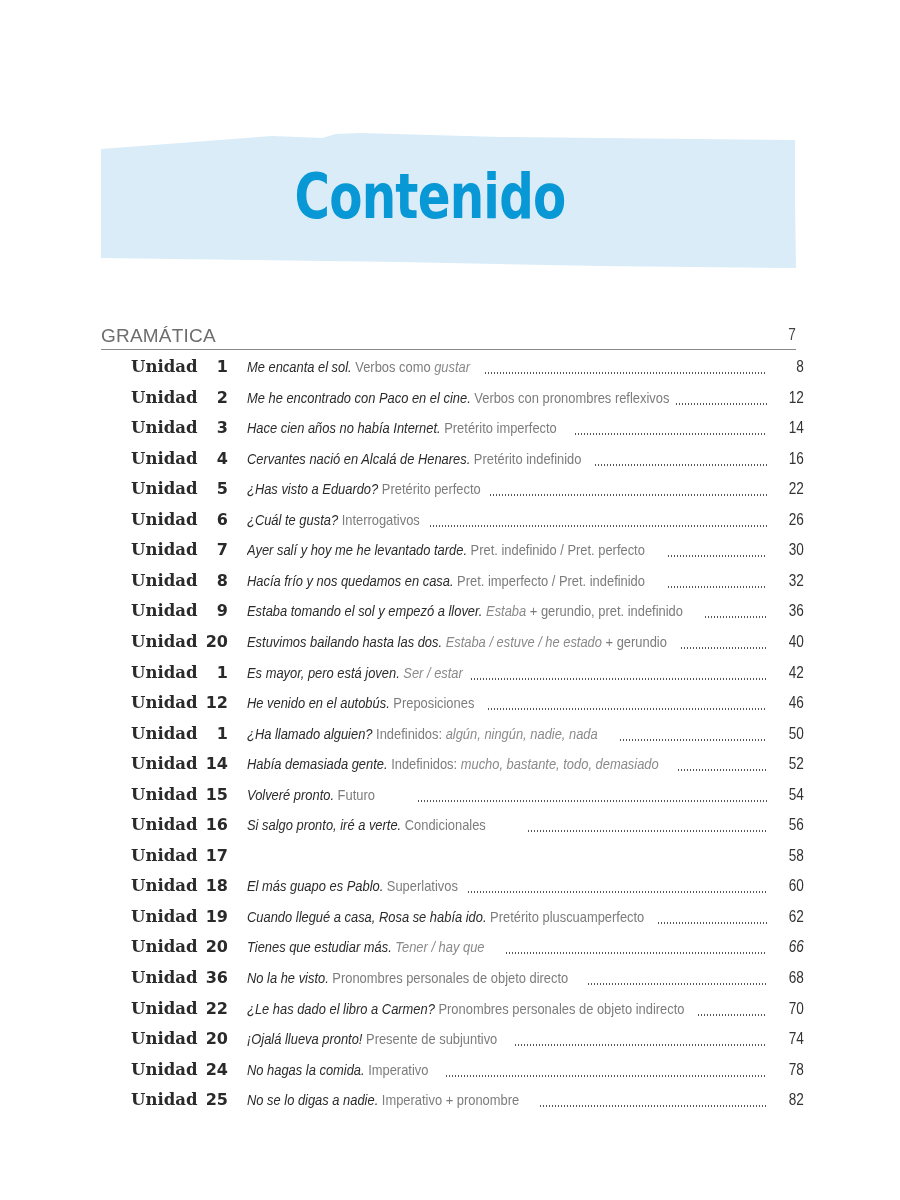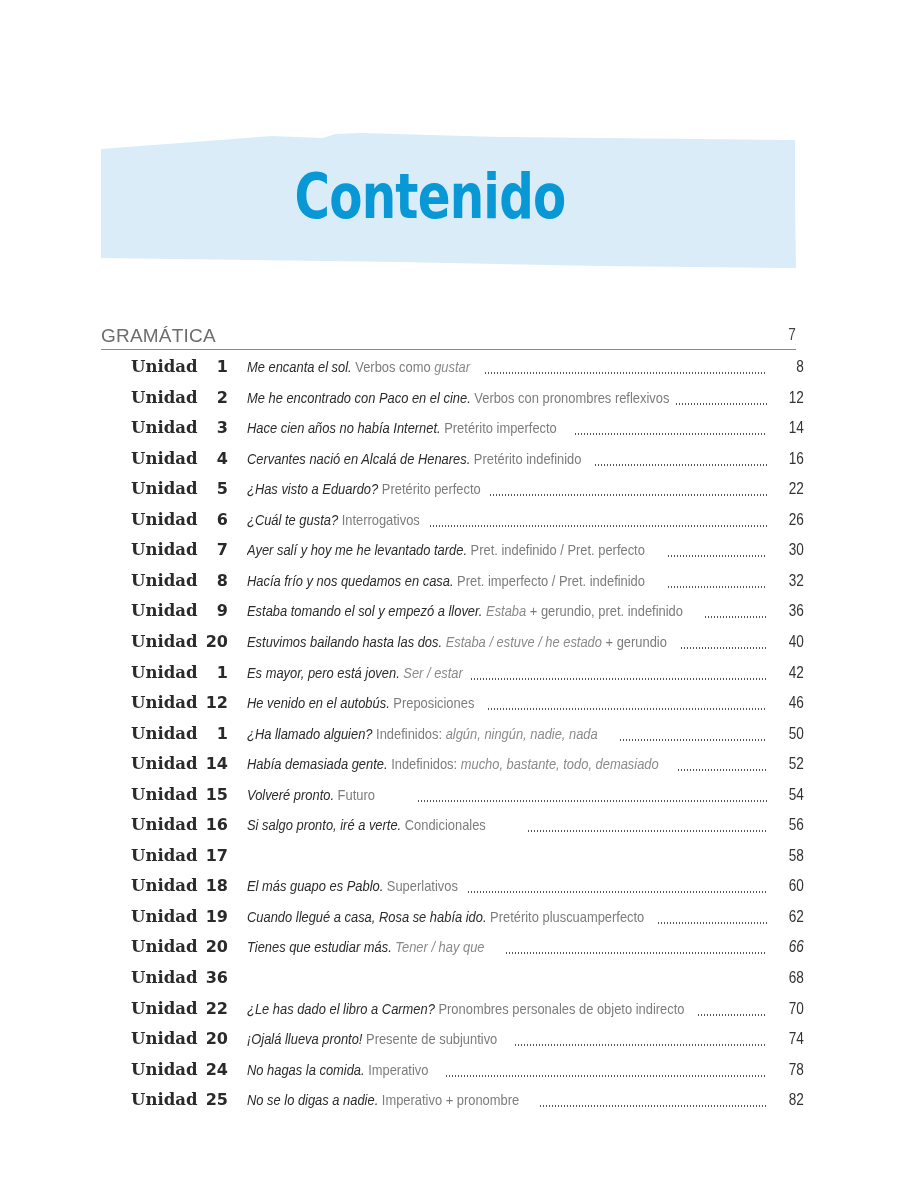--- a/index.html
+++ b/index.html
@@ -250,20 +250,24 @@
       <span class="unit-num">20</span>
       <div class="entry">
         <span class="entry-inner"><span class="ex">Tienes que estudiar más. </span><span class="gri">Tener / hay que</span></span>
         <span class="leader" style="width: 262px;"></span>
       </div>
       <span class="page italic">66</span>
     </div>
     <div class="row" style="top: 611px;">
       <span class="unit-label">Unidad</span>
       <span class="unit-num">36</span>
+      <div class="entry">
+        <span class="entry-inner"><span class="ex">No la he visto. </span><span class="gr">Pronombres personales de objeto directo</span></span>
+        <span class="leader" style="width: 180px;"></span>
+      </div>
       <span class="page">68</span>
     </div>
     <div class="row" style="top: 641.55px;">
       <span class="unit-label">Unidad</span>
       <span class="unit-num">22</span>
       <div class="entry">
         <span class="entry-inner"><span class="ex">¿Le has dado el libro a Carmen? </span><span class="gr">Pronombres personales de objeto indirecto</span></span>
         <span class="leader" style="width: 70px;"></span>
       </div>
       <span class="page">70</span>

